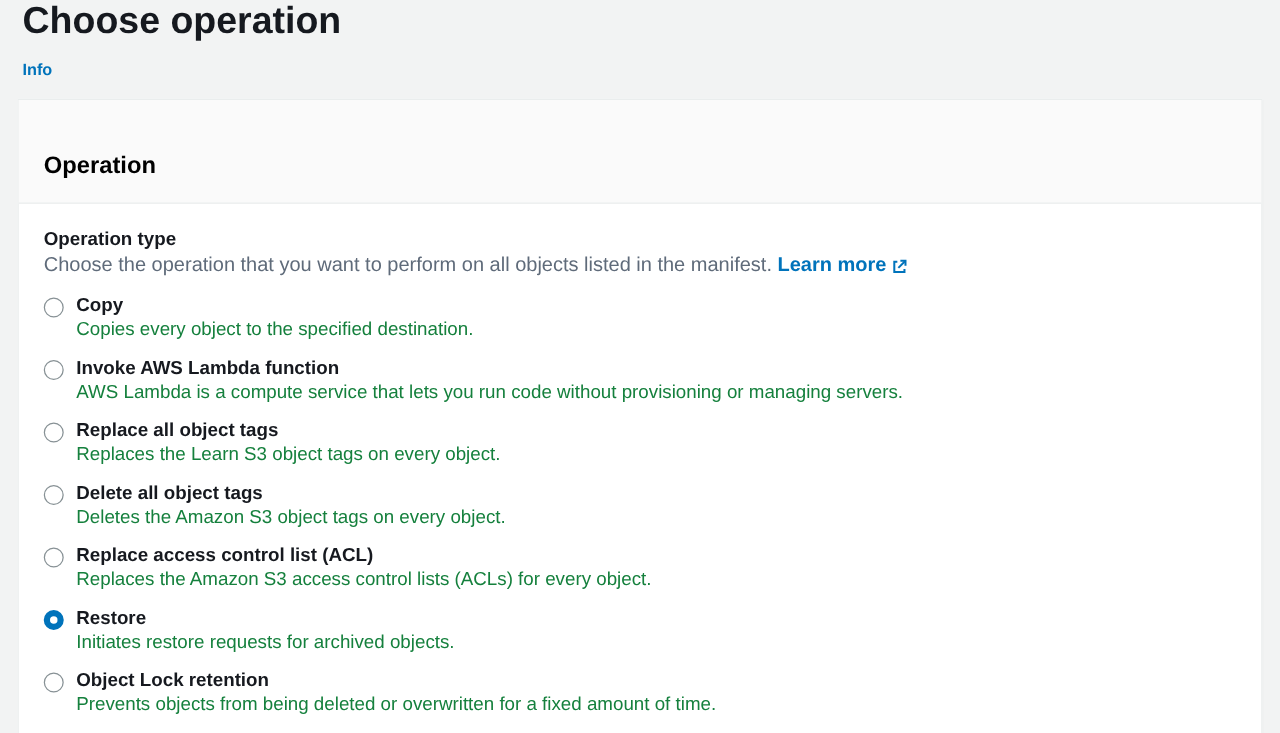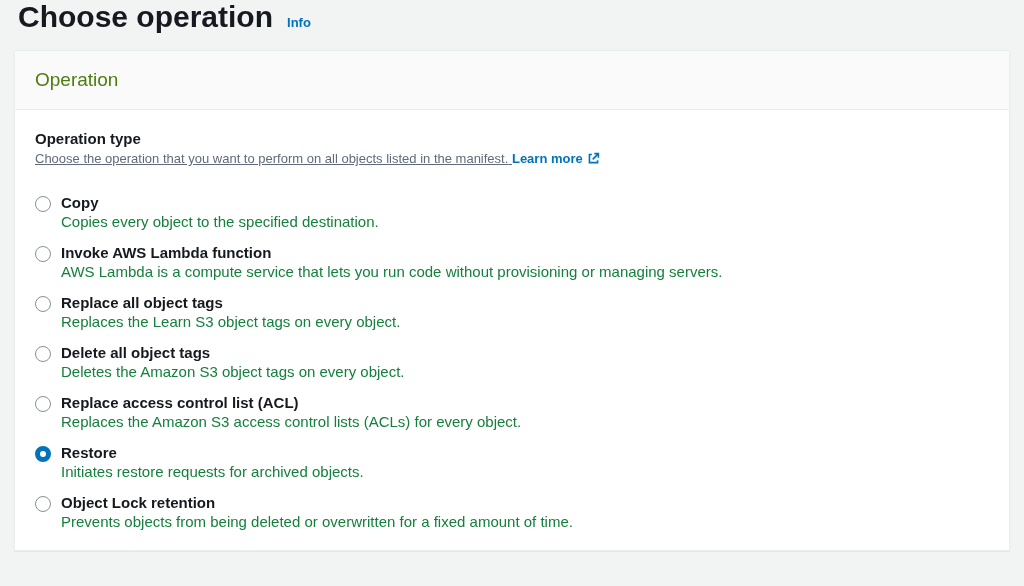--- a/index.html
+++ b/index.html
@@ -11,20 +11,21 @@
       font-family: "Amazon Ember", "Helvetica Neue", Arial, sans-serif;
       background: #f2f3f3;
       color: #16191f;
       padding: 0 14px 20px 14px;
     }
     .page-header {
       display: flex;
       align-items: baseline;
       gap: 14px;
       padding: 0 4px 16px 4px;
+      flex-direction: column;
     }
     .page-title {
       font-size: 30px;
       font-weight: 700;
       color: #16191f;
     }
     .info-link {
       font-size: 13px;
       font-weight: 700;
       color: #0073bb;
@@ -36,37 +37,37 @@
       border: 1px solid #eaeded;
       box-shadow: 0 1px 1px rgba(0,0,0,0.05);
     }
     .panel-header {
       padding: 18px 20px;
       border-bottom: 1px solid #eaeded;
       background: #fafafa;
     }
     .panel-header-title {
       font-size: 19px;
-      font-weight: 400;
-      color: #4d7c0f;
+      font-weight: 700;
+      color: #000000;
+      margin-top: 24px;
     }
     .panel-body {
       padding: 20px;
     }
     .section-label {
       font-size: 15px;
       font-weight: 600;
       color: #16191f;
       margin-bottom: 4px;
     }
     .section-help {
-      font-size: 13px;
+      font-size: 16px;
       color: #5f6b7a;
-      margin-bottom: 28px;
-      text-decoration: underline;
+      margin-bottom: 14px;
     }
     .learn-more {
       color: #0073bb;
       font-weight: 700;
       cursor: pointer;
       display: inline-flex;
       align-items: center;
       gap: 4px;
     }
     .learn-more svg {

